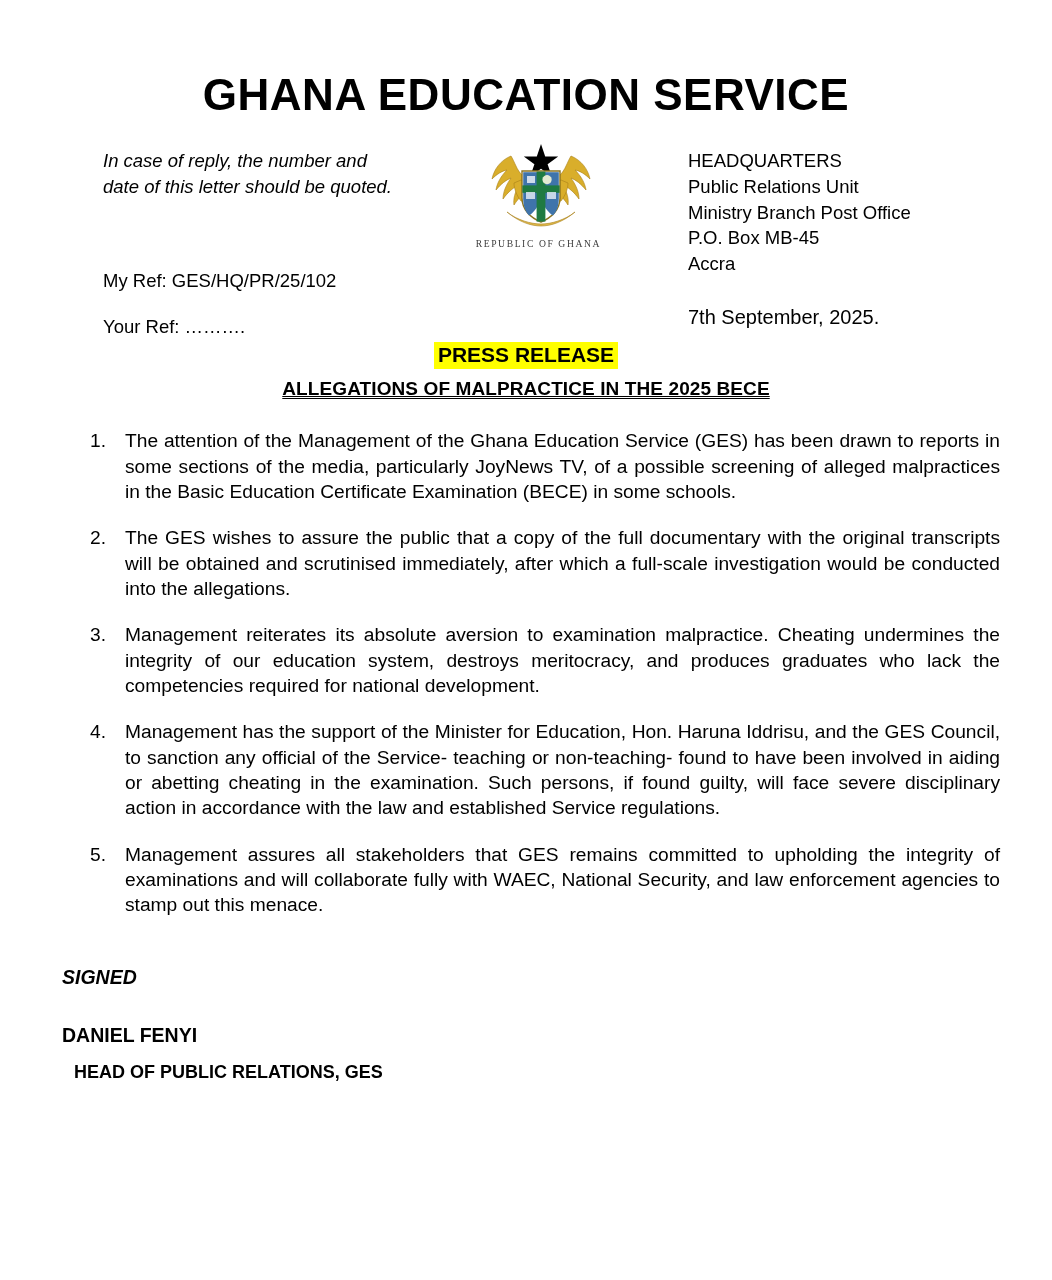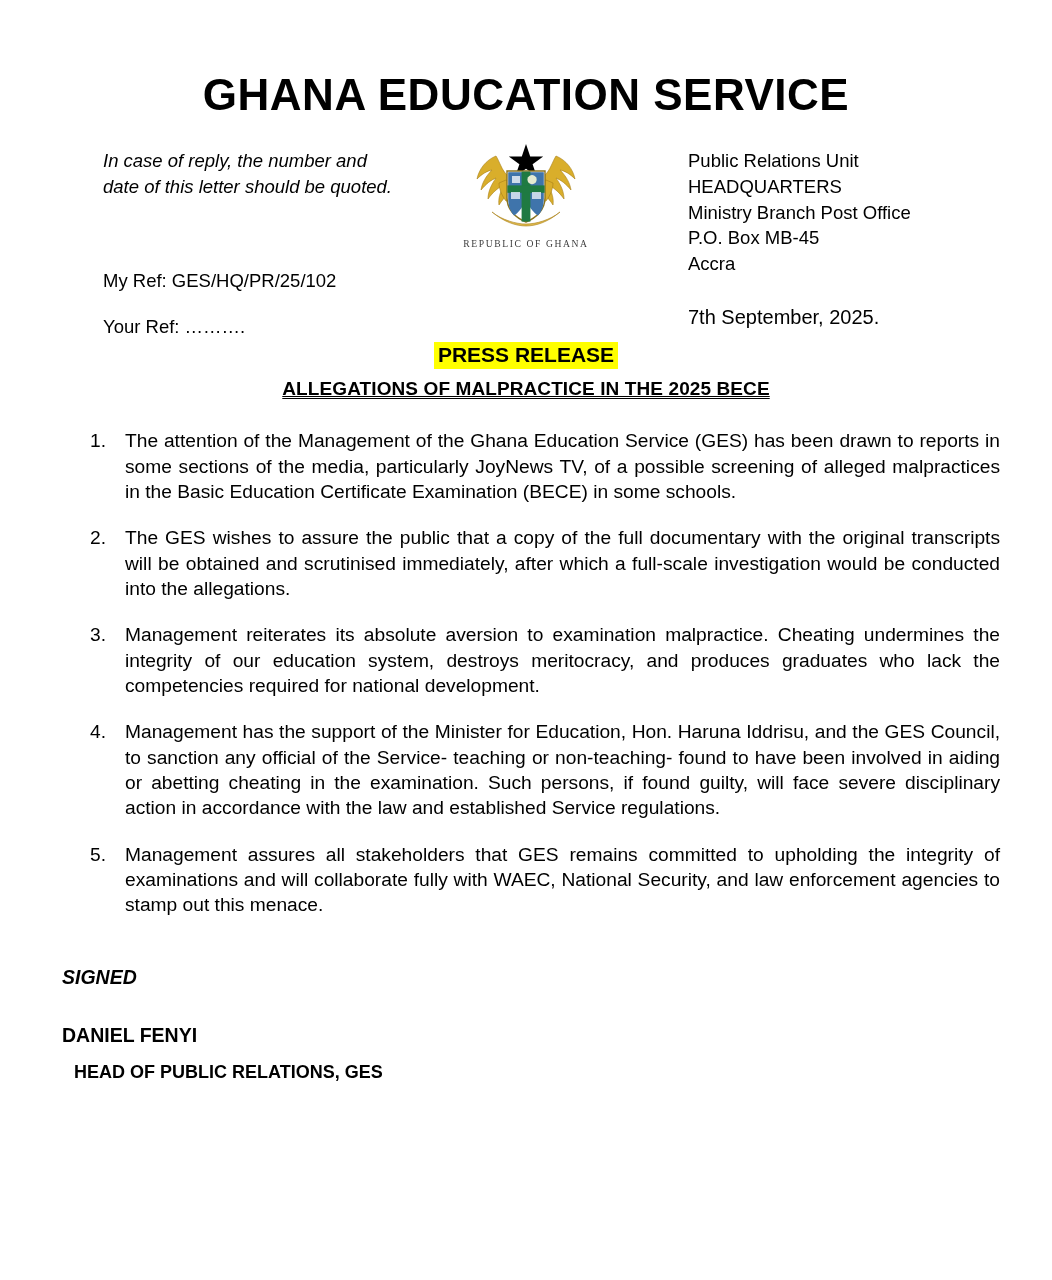--- a/index.html
+++ b/index.html
@@ -65,21 +65,21 @@
   .hdr-center {
     position: absolute;
     left: 0;
     right: 0;
     top: 0;
     display: flex;
     justify-content: center;
   }
   .emblem-wrap {
     width: 150px;
-    text-align: center;
+    text-align: right;
   }
   .emblem-caption {
     font-family: "Liberation Serif", serif;
     font-size: 9.6px;
     letter-spacing: 1.6px;
     color: #3c3c3c;
     margin-top: 2px;
     white-space: nowrap;
   }
 
@@ -234,22 +234,22 @@
           <path d="M66 52 h9 v7 h-9 z" fill="#dfe8f2" opacity="0.85"></path>
 
           <path d="M26 72 C38 82 50 86 60 86 C70 86 82 82 94 72
                    C84 80 70 84 60 84 C50 84 36 80 26 72 Z" fill="#e0b94a" stroke="#a8801a" stroke-width="0.6"></path>
         </svg>
         <div class="emblem-caption">REPUBLIC OF GHANA</div>
       </div>
     </div>
 
     <div class="hdr-right">
+      <p class="addr-line">HEADQUARTERS</p>
       <p class="addr-line">Public Relations Unit</p>
-      <p class="addr-line">HEADQUARTERS</p>
       <p class="addr-line">Ministry Branch Post Office</p>
       <p class="addr-line">P.O. Box MB-45</p>
       <p class="addr-line">Accra</p>
       <p class="date-line">7th September, 2025.</p>
     </div>
 
   </div>
 
   <div class="titles">
     <div>

